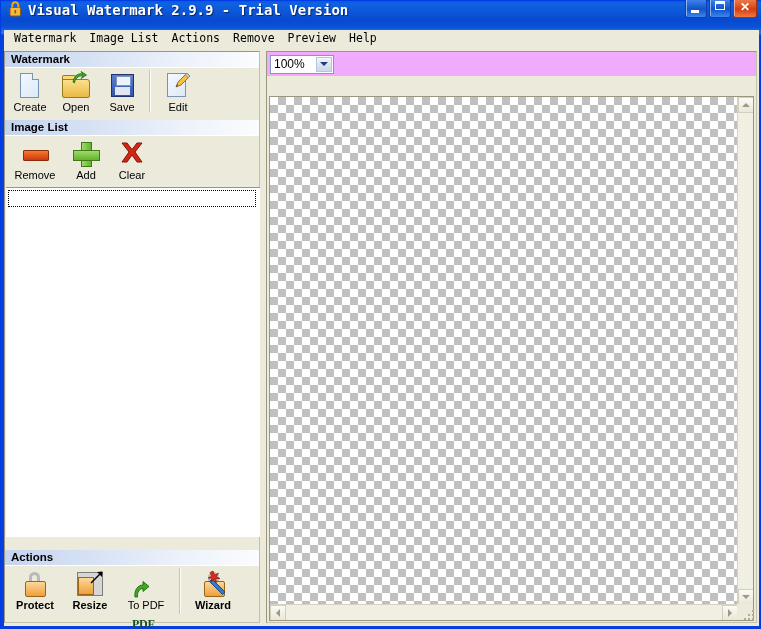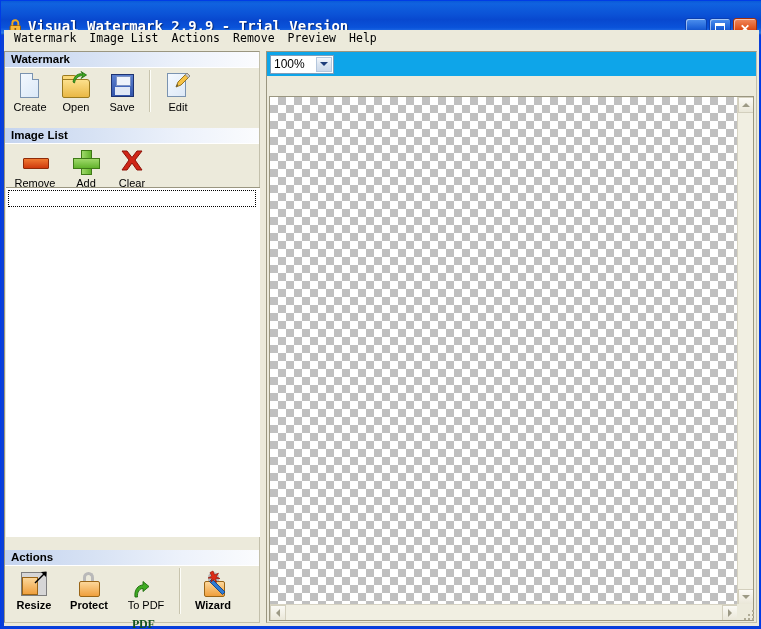--- a/index.html
+++ b/index.html
@@ -27,21 +27,21 @@
   
   .titlebar {
     position: absolute;
     left: 0; top: 0;
     width: 761px; height: 28px;
     box-sizing: border-box;
     background: linear-gradient(to bottom,
        #0a5bd8 0%, #1062e0 8%, #0b52d6 40%, #0848cf 55%,
        #0a53da 78%, #2b78ea 94%, #0f47b8 100%);
     display: flex;
-    align-items: flex-start;
+    align-items: flex-end;
     padding: 17px 2px;
   }
   .app-icon {
     width: 18px; height: 18px;
     margin: 0 4px 0 3px;
     position: relative;
     flex: none;
   }
   .title-text {
     color: #ffffff;
@@ -149,21 +149,21 @@
   .section-head span {
     font-family: "Liberation Sans", sans-serif;
     font-size: 11.5px;
     font-weight: bold;
     color: #000;
     line-height: 1;
   }
   .tool-strip {
     display: flex;
     align-items: flex-start;
-    height: 60px;
+    height: 52px;
     background: #eceadb;
     padding-left: 2px;
   }
   .tool-btn {
     width: 46px;
     height: 50px;
     display: flex;
     flex-direction: column;
     align-items: center;
     justify-content: flex-start;
@@ -225,21 +225,21 @@
     background: #eceadb;
     border: 1px solid #9a9680;
     border-right-color: #c3c0ac;
     border-bottom-color: #c3c0ac;
   }
   .zoom-row {
     height: 24px;
     display: flex;
     align-items: center;
     padding-left: 3px;
-    background: #0ea5e9;
+    background: #f0abfc;
   }
   .combo {
     width: 64px; height: 19px;
     box-sizing: border-box;
     background: #ffffff;
     border: 1px solid #7f9db9;
     display: flex;
     align-items: center;
     position: relative;
   }
@@ -574,42 +574,42 @@
       <div class="imglist">
         <div class="imglist-focus"></div>
       </div>
 
       <div class="actions-wrap">
         <div class="section-head">
           <span>Actions</span>
         </div>
         <div class="tool-strip" style="height:56px">
 
+          <div class="tool-btn" style="width:56px;height:54px">
+            <div class="ic">
+              <div class="lock-sh"></div>
+                <div class="lock-body"></div>
+            </div>
+            <div class="lbl" style="font-weight:bold">Protect</div>
+          </div>
+
           <div class="tool-btn" style="width:54px;height:54px">
             <div class="ic">
               <div class="rs-box"></div>
               <div class="rs-fill"></div>
               <div class="rs-arrow">
                 <svg width="16" height="16" viewBox="0 0 16 16">
                   <path d="M2 13 L12 3" stroke="#000" stroke-width="1.4"></path>
                   <path d="M13.5 1.5 L13 7 L8 2 Z" fill="#000"></path>
                 </svg>
               </div>
             </div>
             <div class="lbl" style="font-weight:bold">Resize</div>
           </div>
 
-          <div class="tool-btn" style="width:56px;height:54px">
-            <div class="ic">
-              <div class="lock-sh"></div>
-                <div class="lock-body"></div>
-            </div>
-            <div class="lbl" style="font-weight:bold">Protect</div>
-          </div>
-
           <div class="tool-btn" style="width:58px;height:54px">
             <div class="ic" style="width:34px">
               <div class="pdf-txt">PDF</div>
               <div class="pdf-arrow">
                 <svg width="20" height="20" viewBox="0 0 20 20">
                   <path d="M4 18 C3 11 7 6 12 6 L12 2.5 L18 7.5 L12 12.5 L12 9.5 C8.5 9.5 6 13 6.5 18 Z" fill="#3faa22" stroke="#1d6b0c" stroke-width=".9"></path>
                 </svg>
               </div>
             </div>
             <div class="lbl" style="font-weight:normal">To PDF</div>

